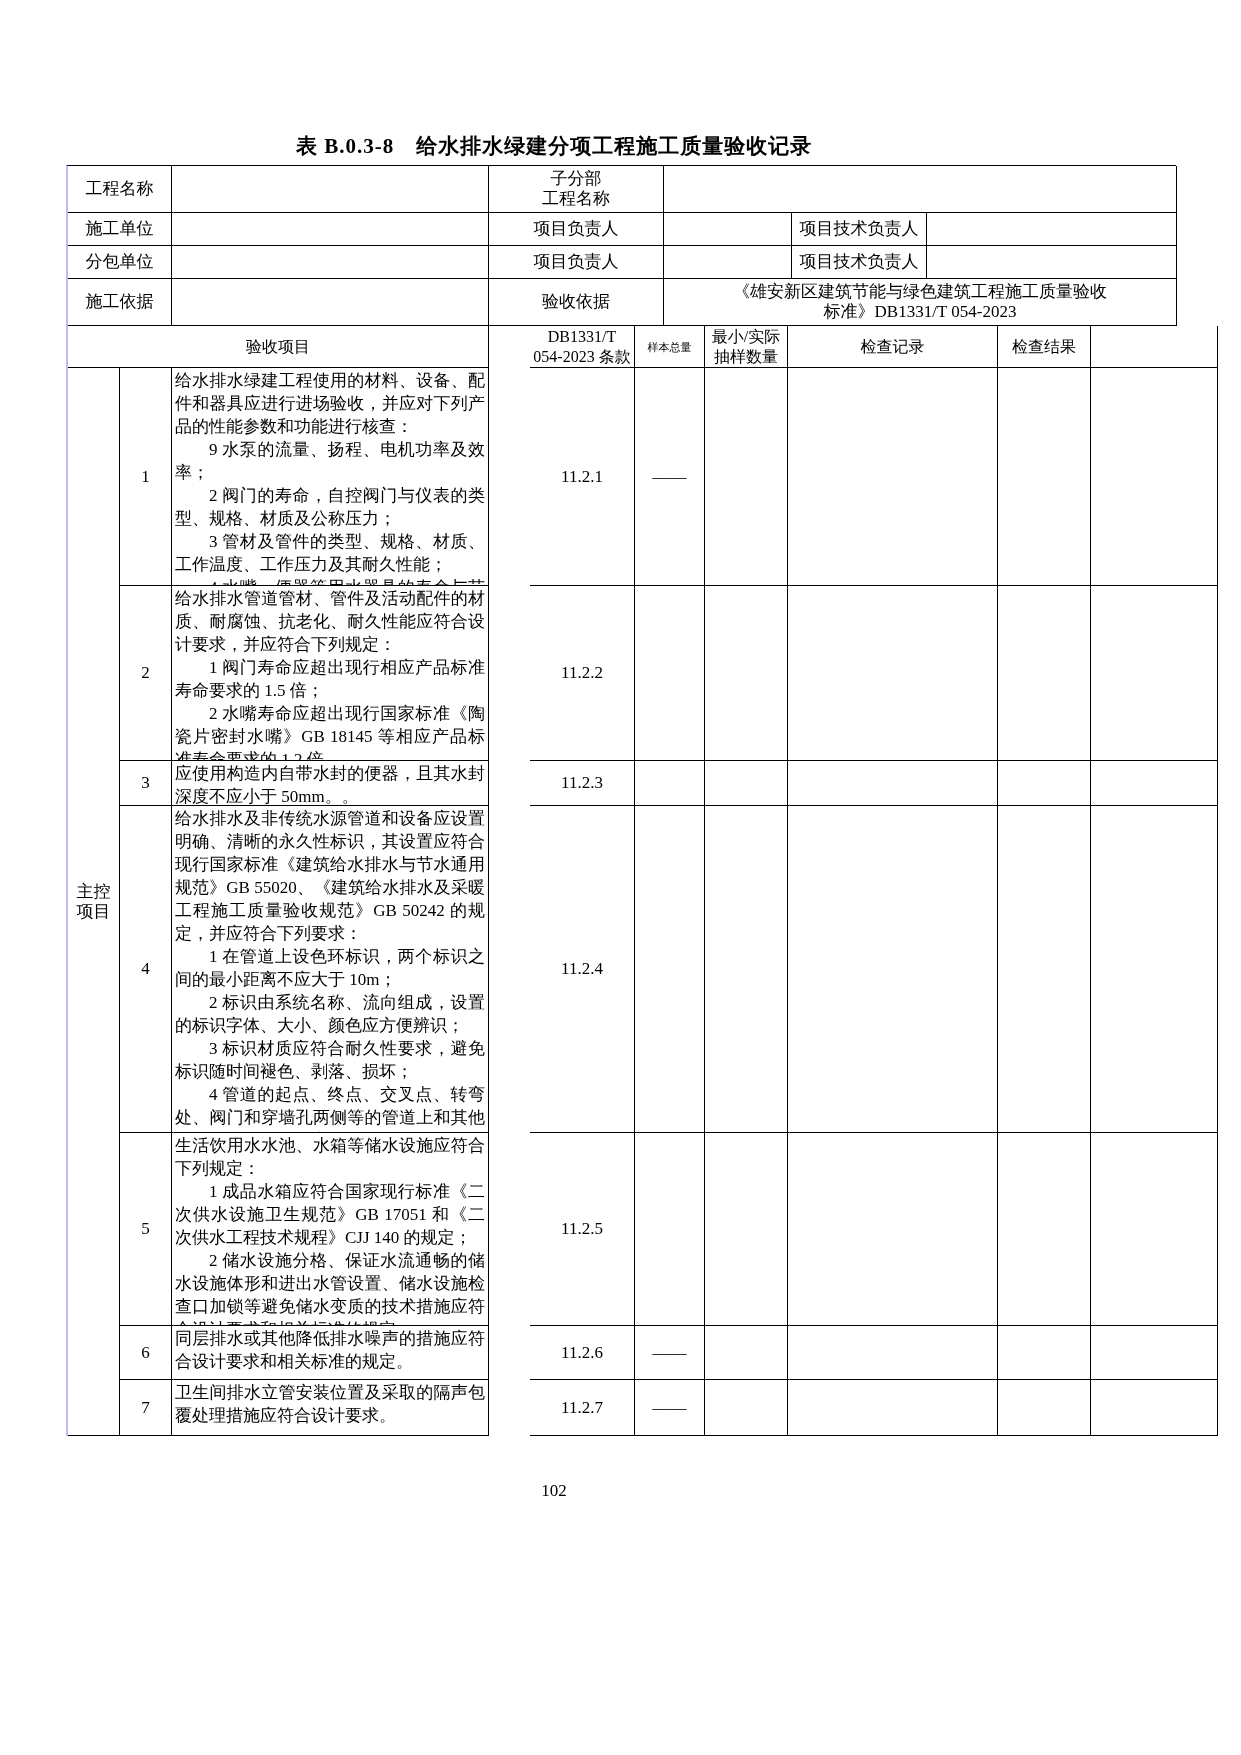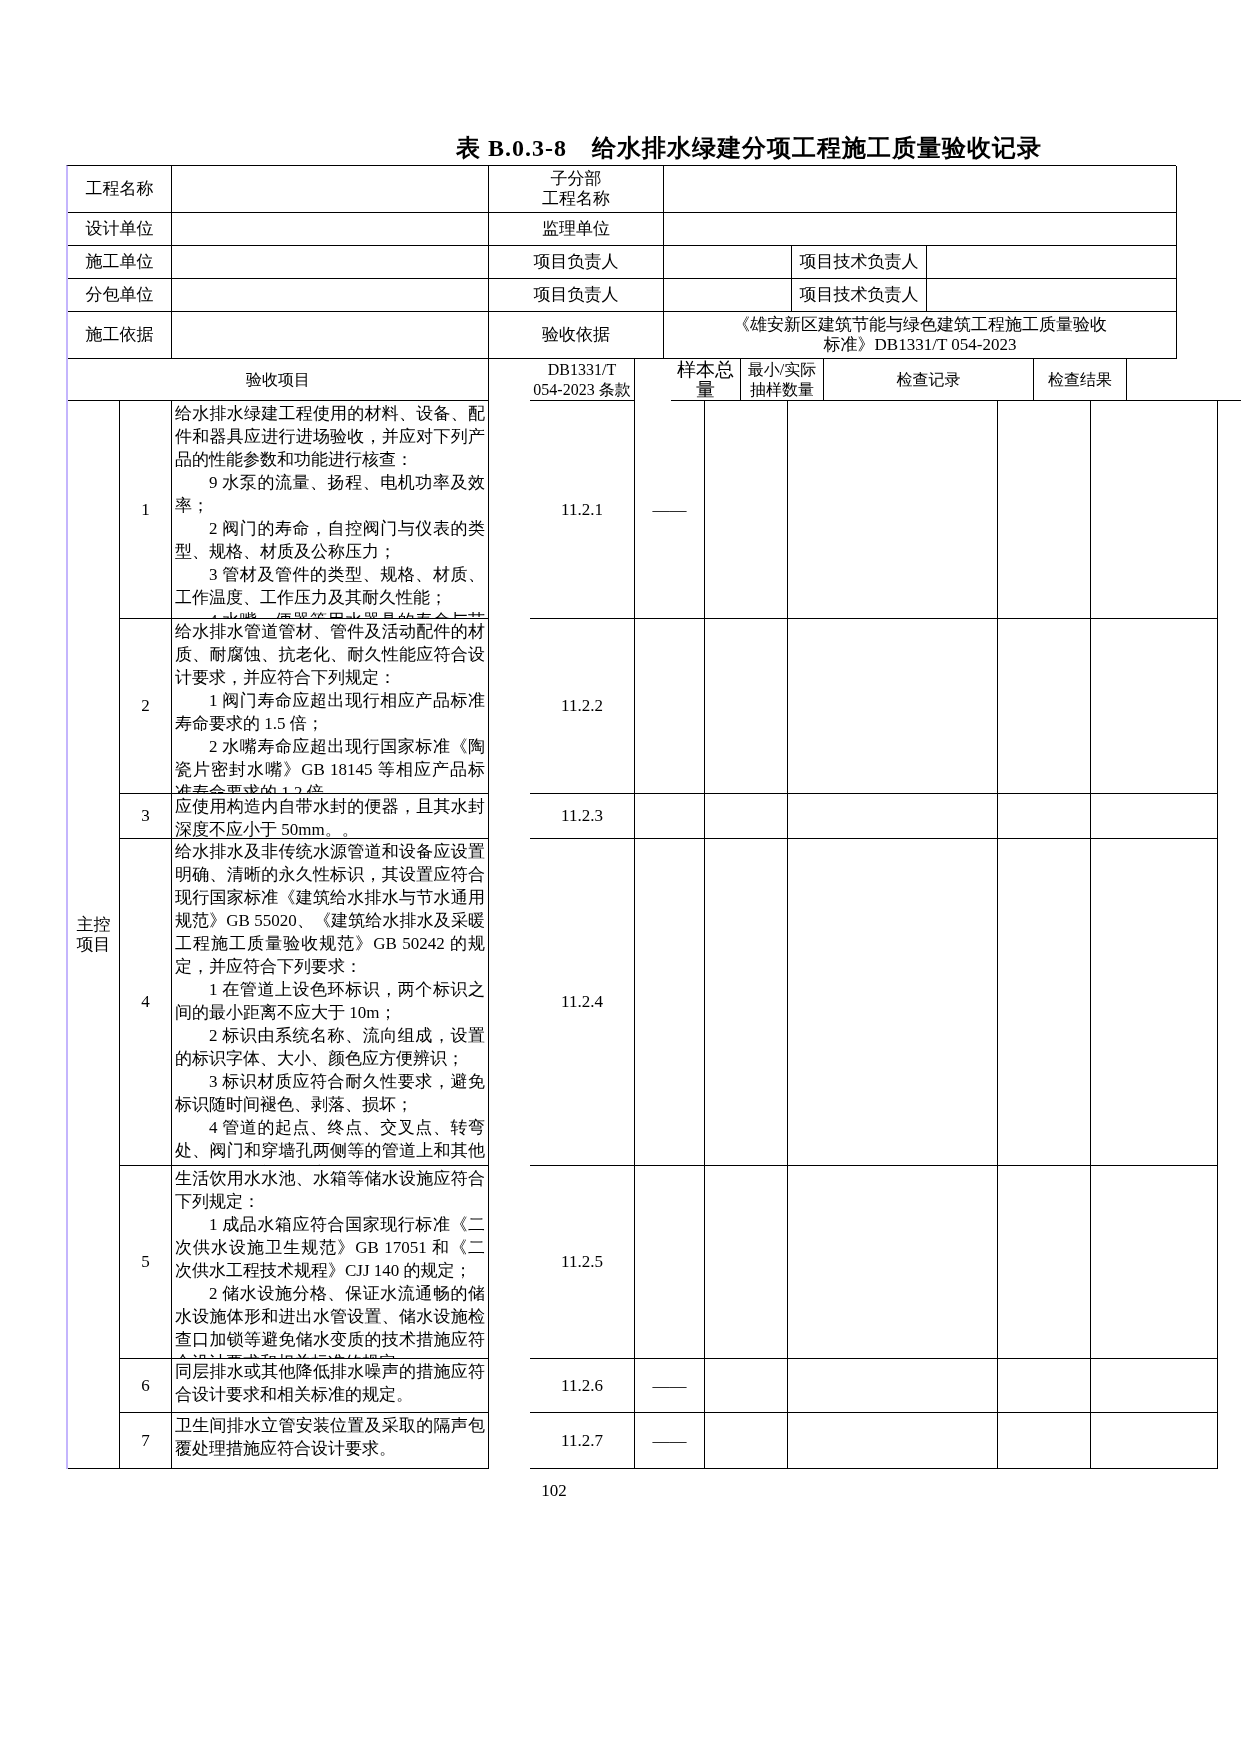--- a/index.html
+++ b/index.html
@@ -5,36 +5,36 @@
   * { margin:0; padding:0; box-sizing:border-box; }
   html,body { background:#ffffff; }
   body {
     width:1241px; height:1755px;
     font-family:"Liberation Serif","DejaVu Serif",serif;
     color:#000;
   }
   .sheet { position:relative; width:1241px; height:1755px; background:#fff; overflow:hidden; }
   .title-band {
     position:absolute; left:66px; top:132px; width:976px;
-    text-align:right; font-size:24px; font-weight:bold; letter-spacing:1px;
+    text-align:center; font-size:21px; font-weight:bold; letter-spacing:1px;
   }
   .tbl {
     position:absolute; left:66px; top:165px; width:1110px;
     border-top:1px solid #000; border-left:2px solid #c4b5fd;
     font-size:17px;
   }
   .r { display:flex; }
   .c {
     border-right:1px solid #000; border-bottom:1px solid #000;
     overflow:hidden; background:#fff;
   }
   .lab, .cc { display:flex; align-items:center; justify-content:center; text-align:center; line-height:20px; }
   .pre { white-space:pre-line; }
   .hdr { font-size:16px; line-height:20px; }
-  .fs15 { font-size:19px;margin-left:36px; }
+  .fs15 { font-size:11px; }
   .txt { padding:1px 3px; line-height:23px; font-size:17px; }
   .para { text-align:justify; }
   .para.indent { text-indent:2em; }
   .bodyflex { display:flex; }
   .items { flex:1 1 auto; }
   
   .w52{flex:0 0 52px;} .w70{flex:0 0 70px;} .w83{flex:0 0 83px;} .w93{flex:0 0 93px;}
   .w104{flex:0 0 104px;} .w105{flex:0 0 105px;margin-left:41px;} .w127{flex:0 0 127px;} .w128{flex:0 0 128px;}
   .w135{flex:0 0 135px;} .w175{flex:0 0 175px;} .w210{flex:0 0 210px;text-align:right;} .w250{flex:0 0 250px;}
   .w317{flex:0 0 317px;} .w421{flex:0 0 421px;} .w513{flex:0 0 513px;}
@@ -53,26 +53,20 @@
   <div class="tbl">
 
     <div class="r" style="height:47px">
       <div class="c lab w104">工程名称</div>
       <div class="c w317"></div>
       <div class="c lab pre w175">子分部
 工程名称</div>
       <div class="c w513"></div>
     </div>
 
-    <div class="r" style="height:33px">
-      <div class="c lab w104">设计单位</div>
-      <div class="c w317"></div>
-      <div class="c lab w175">监理单位</div>
-      <div class="c w513"></div>
-    </div>
 
     <div class="r" style="height:33px">
       <div class="c lab w104">施工单位</div>
       <div class="c w317"></div>
       <div class="c lab w175">项目负责人</div>
       <div class="c w128"></div>
       <div class="c lab w135">项目技术负责人</div>
       <div class="c w250"></div>
     </div>
 

